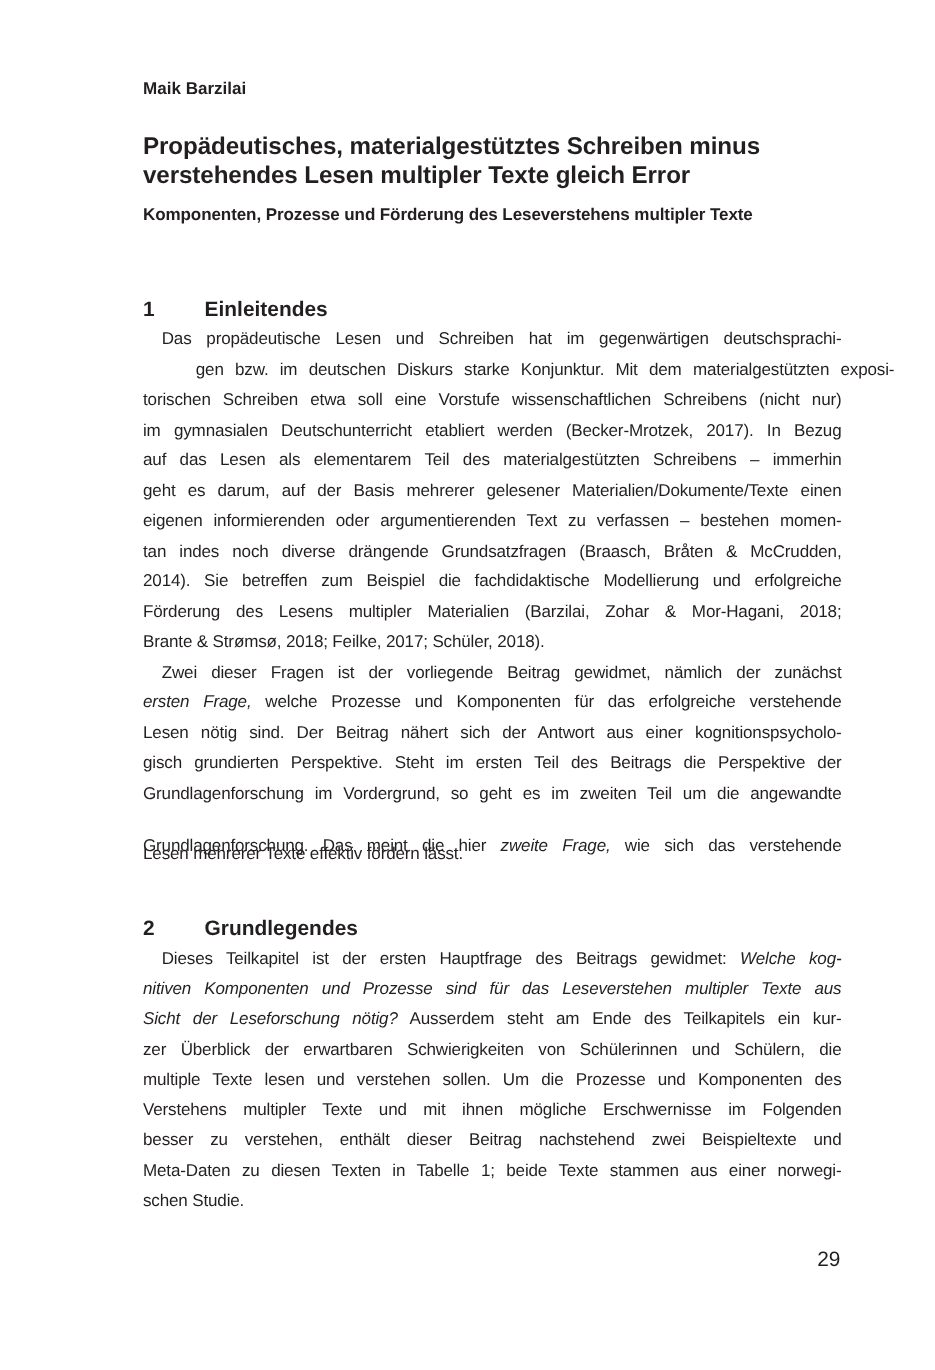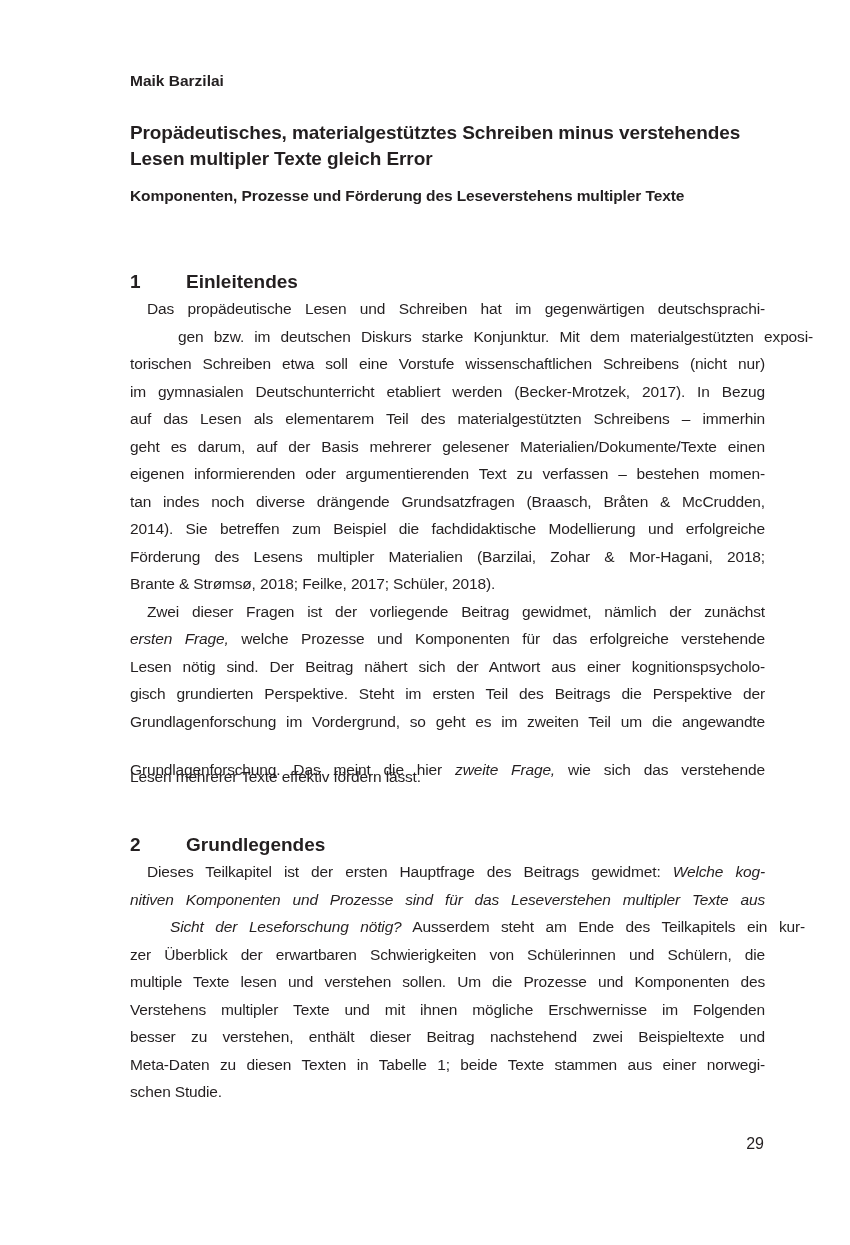--- a/index.html
+++ b/index.html
@@ -1,28 +1,28 @@
 <!DOCTYPE html>
 <html><head>
 <meta charset="utf-8">
 <style>
   html, body { margin: 0; padding: 0; background: #ffffff; }
   body { width: 850px; height: 1245px; position: relative; overflow: hidden;
          font-family: "Liberation Sans", sans-serif; color: #231f20; }
   .author { position: absolute; left: 130px; top: 72px; font-size: 15.5px; font-weight: bold; }
-  .title { position: absolute; left: 130px; top: 120px; width: 640px; font-size: 19px; font-weight: bold; line-height: 26px; letter-spacing: -0.1px; }
+  .title { position: absolute; left: 130px; top: 120px; width: 640px; font-size: 22px; font-weight: bold; line-height: 26px; letter-spacing: -0.1px; }
   .subtitle { position: absolute; left: 130px; top: 187px; font-size: 15.5px; font-weight: bold; letter-spacing: -0.1px; }
   .heading { position: absolute; left: 130px; font-size: 19px; font-weight: bold; }
   .heading .num { display: inline-block; width: 56px; }
   .line { position: absolute; left: 130px; width: 635px; font-size: 15.5px; line-height: 20px; white-space: nowrap;
           text-align: justify; text-align-last: justify; letter-spacing: -0.15px; }
   .line.last { text-align-last: left; }
   .line.indent { text-indent: 17px; }
   .line i { font-style: italic; }
-  .pagenum { position: absolute; right: 86px; top: 1135px; font-size: 16px; }
+  .pagenum { position: absolute; right: 86px; top: 1135px; font-size: 19px; }
 </style>
 </head>
 <body>
 
 <div class="author">Maik Barzilai</div>
 <div class="title">Propädeutisches, materialgestütztes Schreiben minus verstehendes Lesen multipler Texte gleich Error</div>
 <div class="subtitle">Komponenten, Prozesse und Förderung des Leseverstehens multipler Texte</div>
 
 <div class="heading" style="top:271px;">
   <span class="num">1</span><span>Einleitendes</span>
@@ -48,21 +48,21 @@
   <div class="line" style="top:760px;"><span>Grundlagenforschung. Das meint die hier</span> <i>zweite Frage,</i> <span>wie sich das verstehende</span></div>
   <div class="line last" style="top:766.5px;">Lesen mehrerer Texte effektiv fördern lässt.</div>
 </div>
 
 <div class="heading" style="top:834px;">
   <span class="num">2</span><span>Grundlegendes</span>
 </div>
 <div>
   <div class="line indent" style="top:862px;"><span>Dieses Teilkapitel ist der ersten Hauptfrage des Beitrags gewidmet:</span> <i>Welche kog-</i></div>
   <div class="line" style="top:889.5px;"><i>nitiven Komponenten und Prozesse sind für das Leseverstehen multipler Texte aus</i></div>
-  <div class="line" style="top:917px;margin-left:40px;"><i>Sicht der Leseforschung nötig?</i> <span>Ausserdem steht am Ende des Teilkapitels ein kur-</span></div>
+  <div class="line" style="top:917px;"><i>Sicht der Leseforschung nötig?</i> <span>Ausserdem steht am Ende des Teilkapitels ein kur-</span></div>
   <div class="line" style="top:944.5px;">zer Überblick der erwartbaren Schwierigkeiten von Schülerinnen und Schülern, die</div>
   <div class="line" style="top:972px;">multiple Texte lesen und verstehen sollen. Um die Prozesse und Komponenten des</div>
   <div class="line" style="top:999.5px;">Verstehens multipler Texte und mit ihnen mögliche Erschwernisse im Folgenden</div>
   <div class="line" style="top:1027px;">besser zu verstehen, enthält dieser Beitrag nachstehend zwei Beispieltexte und</div>
   <div class="line" style="top:1054.5px;">Meta-Daten zu diesen Texten in Tabelle 1; beide Texte stammen aus einer norwegi-</div>
   <div class="line last" style="top:1082px;">schen Studie.</div>
 </div>
 
 <div class="pagenum">29</div>
 

